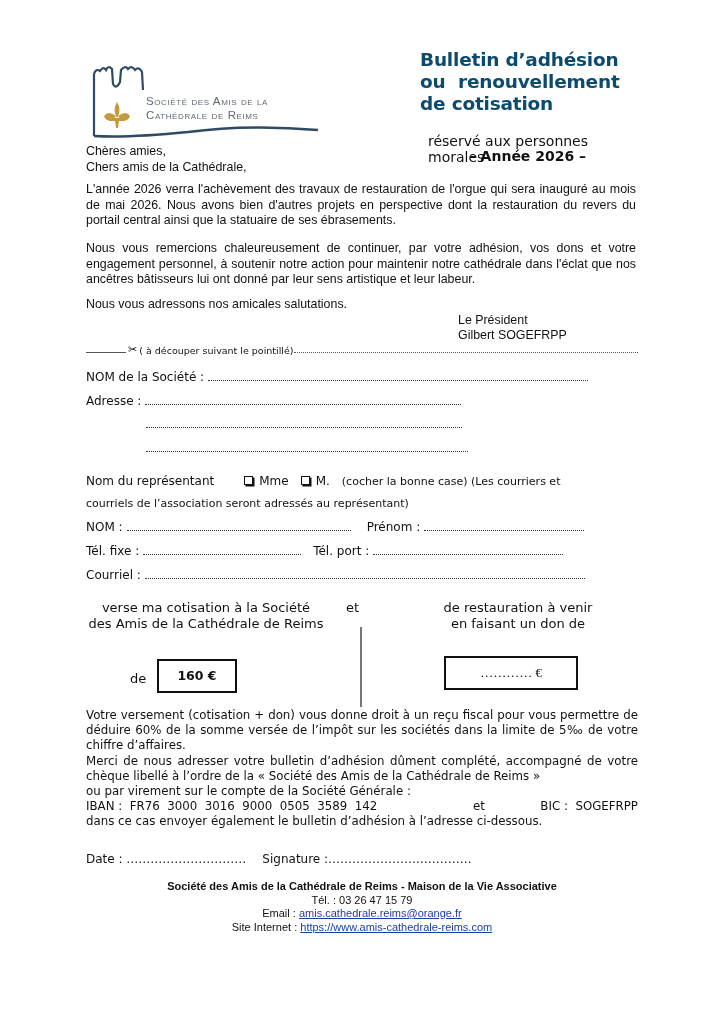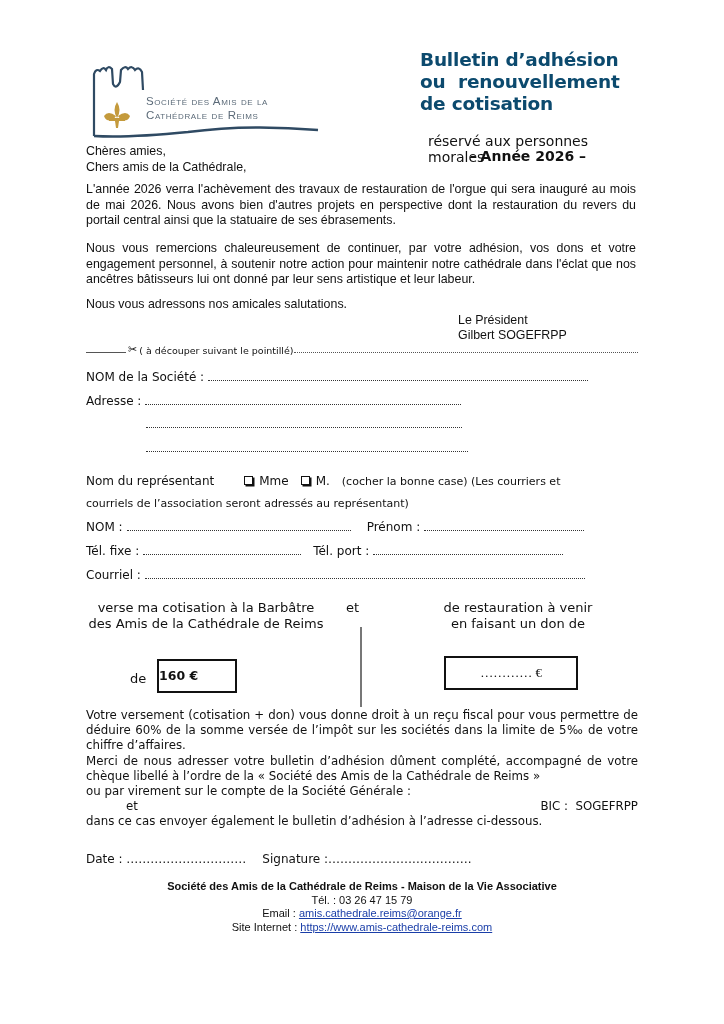--- a/index.html
+++ b/index.html
@@ -37,21 +37,21 @@
     .field .dots { display: inline-block; border-bottom: 1.5px dotted #333; height: 10px; margin-left: 4px; }
     .field-small { font-size: 11px; }
     .checkbox { display: inline-block; width: 9px; height: 9px; border: 1.2px solid #111; box-shadow: 1.5px 1.5px 0 #111; margin: 0 6px 0 0; vertical-align: middle; }
 
     
     #left-block { left: 86px; top: 600px; width: 240px; text-align: center; font-family: "DejaVu Sans", sans-serif; font-size: 13px; line-height: 16px; }
     #et { left: 346px; top: 600px; font-family: "DejaVu Sans", sans-serif; font-size: 13px; }
     #divider { left: 360px; top: 627px; width: 1.5px; height: 80px; background: #777; }
     #right-block { left: 392px; top: 600px; width: 252px; text-align: center; font-family: "DejaVu Sans", sans-serif; font-size: 13px; line-height: 16px; }
     #de-label { left: 130px; top: 671px; font-family: "DejaVu Sans", sans-serif; font-size: 13px; }
-    #amount-box { left: 157px; top: 659px; width: 80px; height: 34px; border: 2px solid #111; padding-top: 7px; font-family: "DejaVu Sans", sans-serif; font-weight: bold; font-size: 12.5px; }
+    #amount-box { left: 157px; top: 659px; width: 80px; height: 34px; border: 2px solid #111; text-align: center; padding-top: 7px; font-family: "DejaVu Sans", sans-serif; font-weight: bold; font-size: 12.5px; }
     #don-box { left: 444px; top: 656px; width: 134px; height: 34px; border: 2px solid #111; text-align: center; padding-top: 7px; font-family: "Liberation Serif", serif; font-size: 13px; }
 
     
     #info { left: 86px; top: 708px; width: 552px; font-family: "DejaVu Sans", sans-serif; font-size: 11.8px; line-height: 15.2px; }
     #info .j { text-align: justify; text-align-last: left; }
     #iban-row { display: flex; justify-content: space-between; white-space: pre; }
     #date-row { left: 86px; top: 852px; font-family: "DejaVu Sans", sans-serif; font-size: 12px; display: flex; gap: 16px; white-space: nowrap; }
 
     
     #footer { left: 86px; top: 880px; width: 552px; text-align: center; font-size: 11px; line-height: 13.5px; }
@@ -142,38 +142,39 @@
   <span class="dots" style="width:158px"></span>
   <span style="margin-left:12px">Tél. port :</span>
   <span class="dots" style="width:190px"></span>
 </div>
 <div class="abs field" style="top:568px;">
   <span>Courriel :</span>
   <span class="dots" style="width:440px"></span>
 </div>
 
 <div id="left-block" class="abs">
-  <div>verse ma cotisation à la Barbâtre</div>
+  <div>verse ma cotisation à la Société</div>
   <div>des Amis de la Cathédrale de Reims</div>
 </div>
 <div id="et" class="abs">et</div>
 <div id="divider" class="abs"></div>
 <div id="right-block" class="abs">
   <div>de restauration à venir</div>
   <div>en faisant un don de</div>
 </div>
 <div id="de-label" class="abs">de</div>
 <div id="amount-box" class="abs">160 €</div>
 <div id="don-box" class="abs">………… €</div>
 
 <div id="info" class="abs">
   <div class="j">Votre versement (cotisation + don) vous donne droit à un reçu fiscal pour vous permettre de déduire 60% de la somme versée de l’impôt sur les sociétés dans la limite de 5‰ de votre chiffre d’affaires.</div>
   <div class="j">Merci de nous adresser votre bulletin d’adhésion dûment complété, accompagné de votre chèque libellé à l’ordre de la « Société des Amis de la Cathédrale de Reims »</div>
   <div>ou par virement sur le compte de la Société Générale :</div>
   <div id="iban-row">
+    <span>IBAN :  FR76  3000  3016  9000  0505  3589  142</span>
     <span style="margin-left:40px">et</span>
     <span>BIC :  SOGEFRPP</span>
   </div>
   <div>dans ce cas envoyer également le bulletin d’adhésion à l’adresse ci-dessous.</div>
 </div>
 <div id="date-row" class="abs">
   <span>Date : …………………………</span>
   <span>Signature :…………………..………….</span>
 </div>
 

